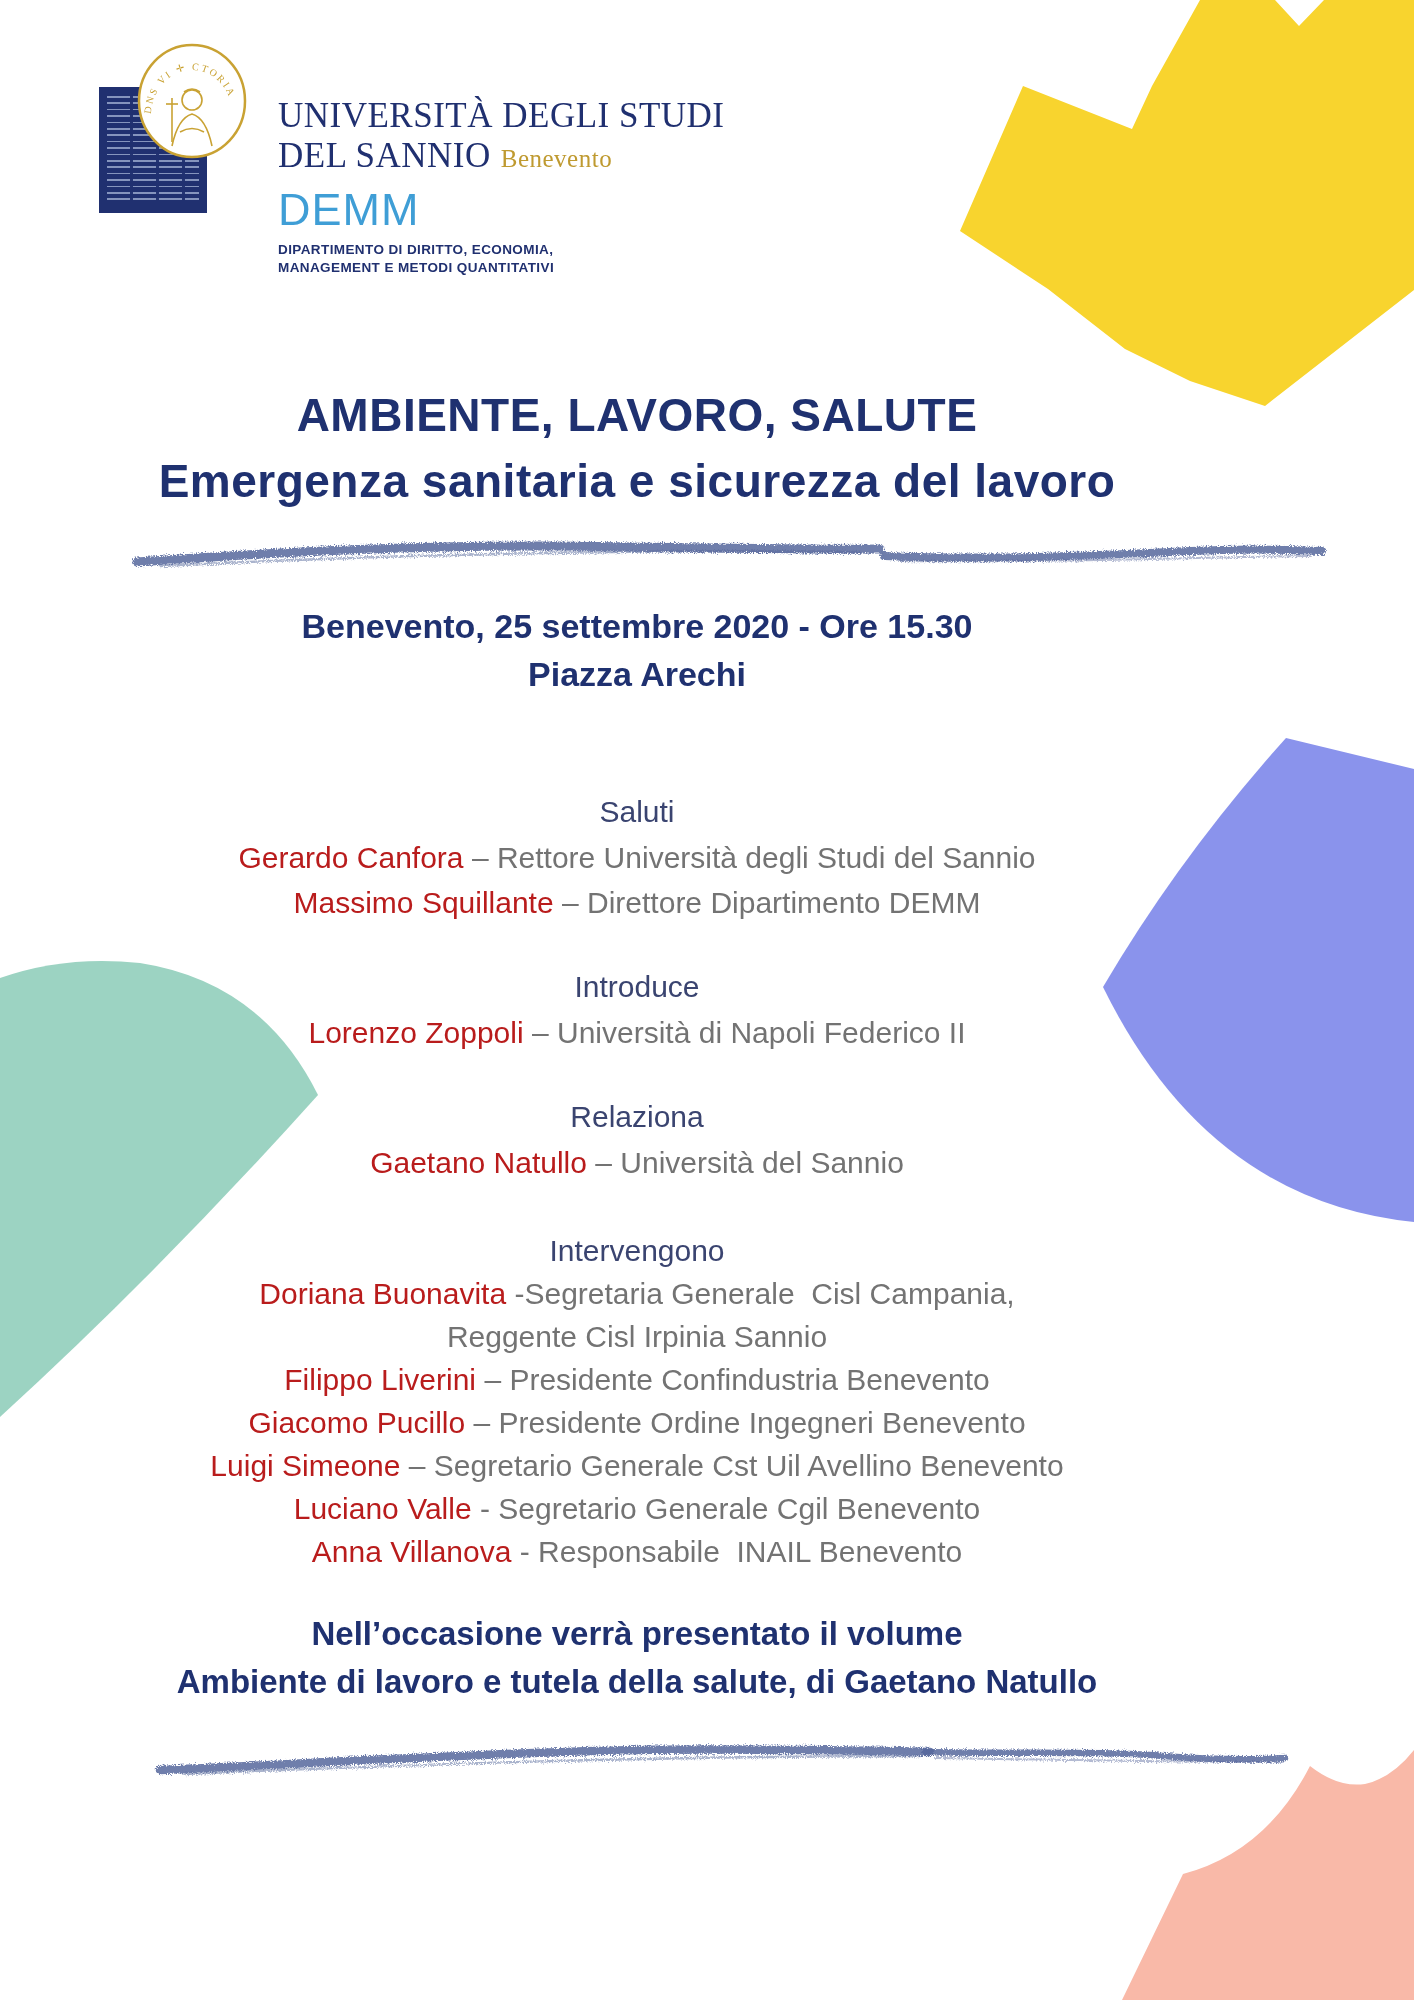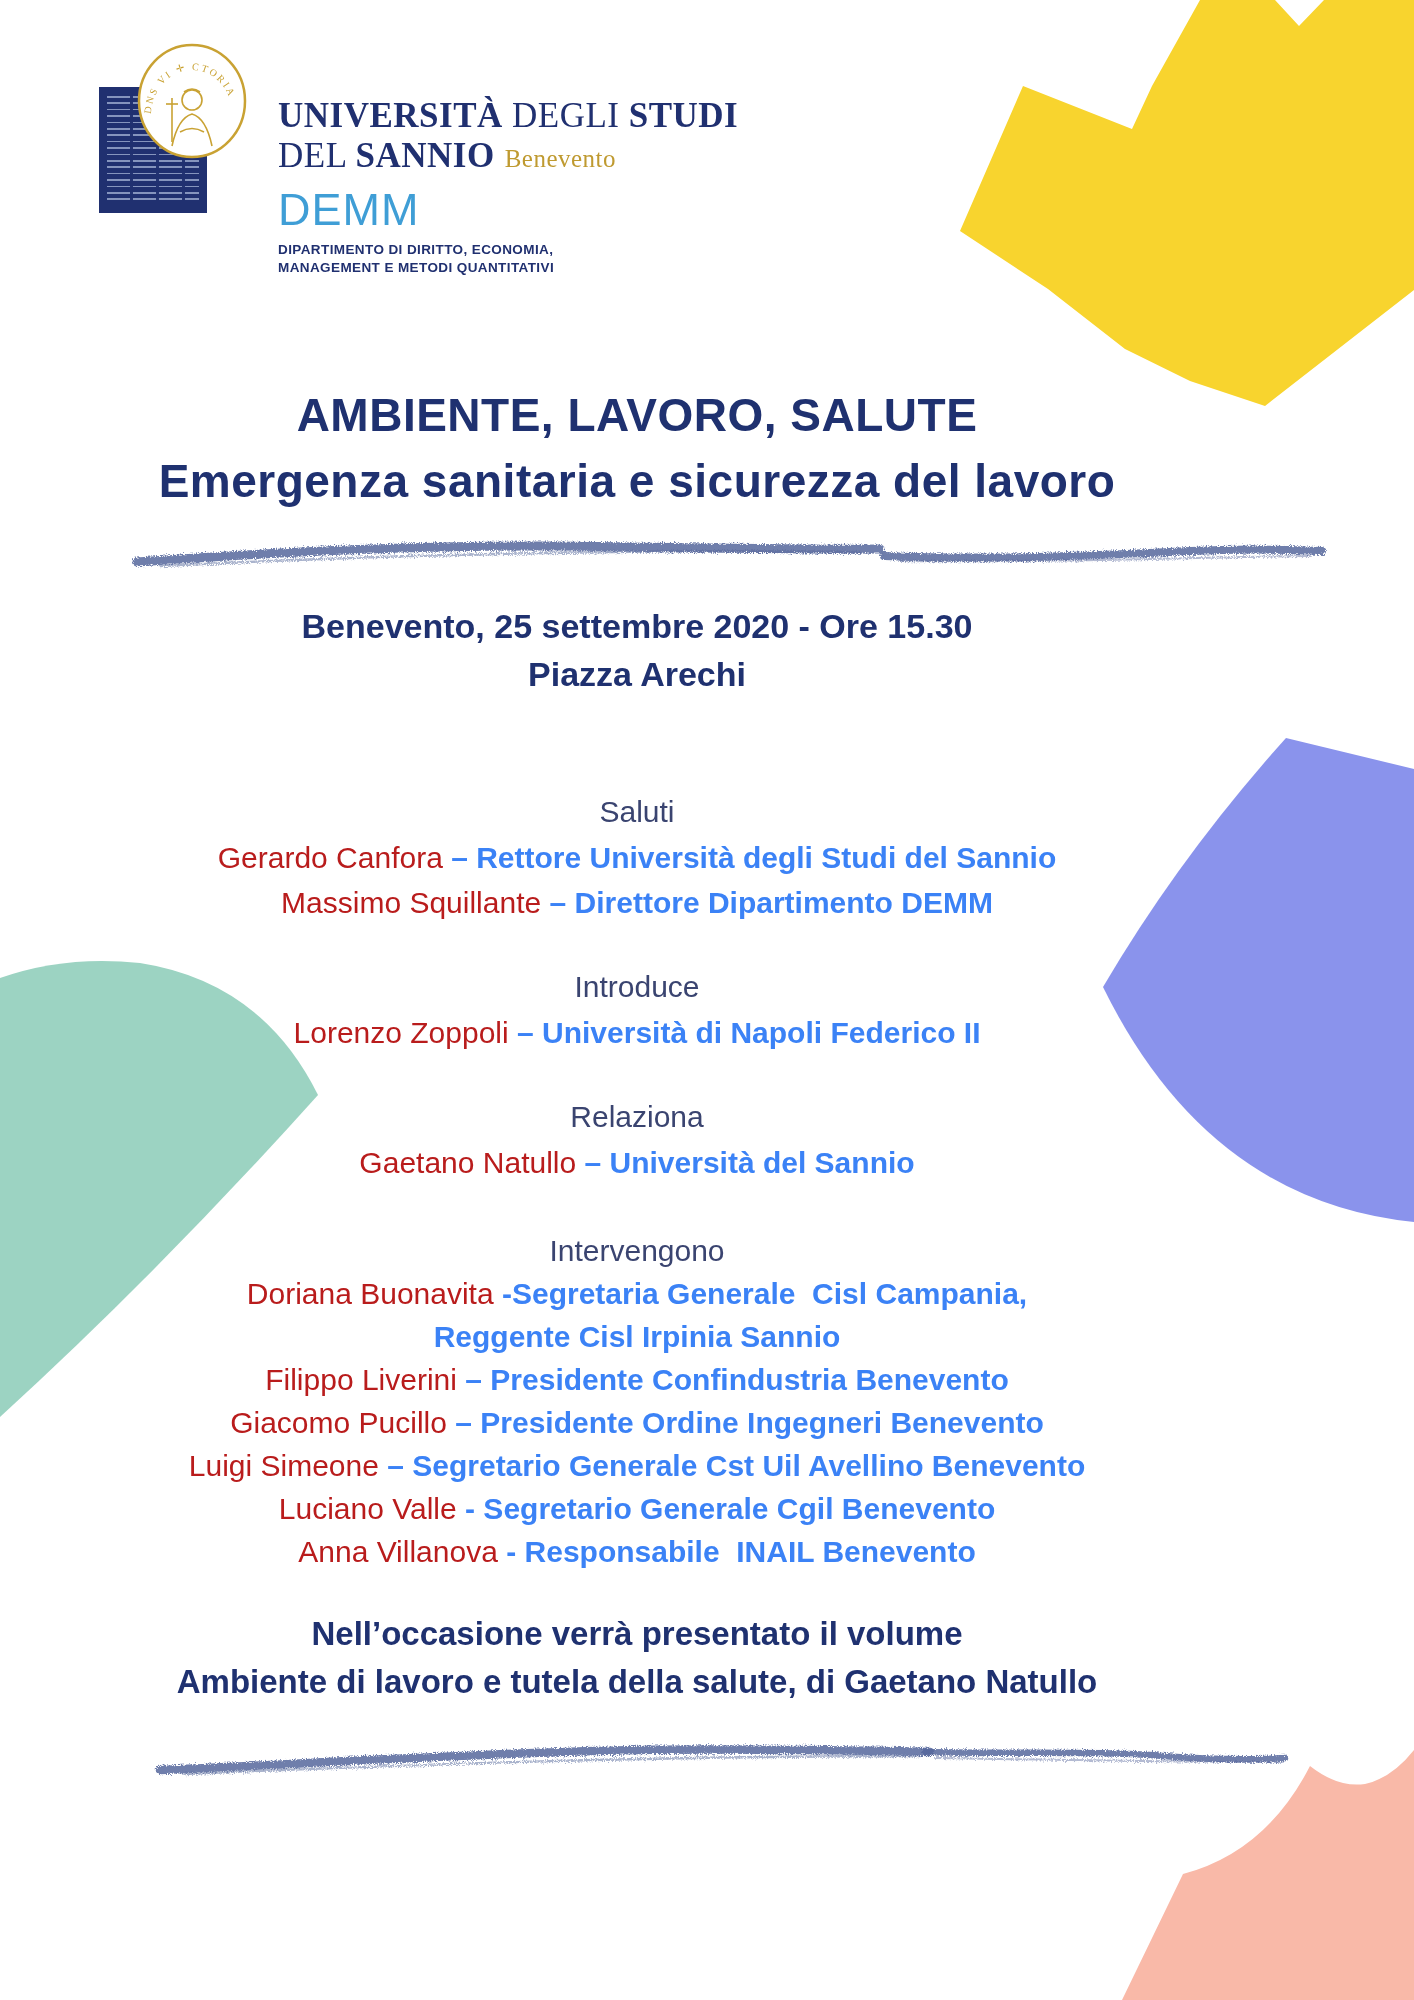--- a/index.html
+++ b/index.html
@@ -17,38 +17,38 @@
   }
   .manuscript-lines{
     position:absolute;left:7px;top:8px;right:7px;bottom:8px;
     background:
       repeating-linear-gradient(to right, rgba(32,48,112,0) 0 23px, rgba(32,48,112,.95) 23px 26px),
       repeating-linear-gradient(to bottom, rgba(201,215,241,.6) 0 1.6px, rgba(0,0,0,0) 1.6px 6.4px);
   }
   .seal{position:absolute;left:136px;top:42px;width:112px;height:118px;}
   .wordmark{position:absolute;left:278px;top:96px;color:#203070;}
   .wm-line{font-family:"Liberation Serif", serif;font-size:35px;line-height:40px;letter-spacing:.5px;white-space:nowrap;}
-  .wm-heavy{font-weight:700;}
+  .wm-heavy{font-weight:400;}
   .wm-light{font-weight:400;}
   .wm-city{font-family:"Liberation Serif", serif;font-size:25px;color:#bf9a30;margin-left:10px;letter-spacing:.5px;text-align:center;}
   .wm-demm{font-family:"Liberation Sans", sans-serif;font-weight:400;font-size:45px;line-height:48px;color:#3f9ed6;letter-spacing:1px;margin-top:7px;}
   .wm-dept{font-size:13.5px;font-weight:600;letter-spacing:.4px;line-height:18px;color:#203070;margin-top:7px;}
   
   .cblock{position:absolute;left:0;width:1274px;text-align:center;z-index:2;}
   .title-block{top:386px;color:#1f3170;font-weight:700;}
   .title-l1{font-size:46px;line-height:58px;letter-spacing:.5px;}
   .title-l2{font-size:46px;line-height:58px;margin-top:8px;letter-spacing:.5px;}
   .event-block{top:602px;color:#1f3170;font-weight:700;font-size:34px;line-height:48px;}
   .section{font-size:30px;line-height:45.5px;color:#3a4470;}
   .sec-saluti{top:789px;}
   .sec-introduce{top:964px;}
   .sec-relaziona{top:1094px;}
   .sec-intervengono{top:1229px;line-height:43px;}
   .nm{font-weight:400;color:#b91c1c;}
-  .rl{font-weight:700;color:#3b82f6;white-space:pre-wrap;}
+  .rl{font-weight:400;color:#737373;white-space:pre-wrap;}
   .sec-label{font-weight:400;color:#3a4470;}
   .closing-block{top:1610px;color:#1f3170;font-weight:700;font-size:33px;line-height:48px;}
 </style>
 </head>
 <body>
 
 <div class="poster">
 
   <svg class="shapes" viewBox="0 0 1414 2000" xmlns="http://www.w3.org/2000/svg" aria-hidden="true">
     <defs>

